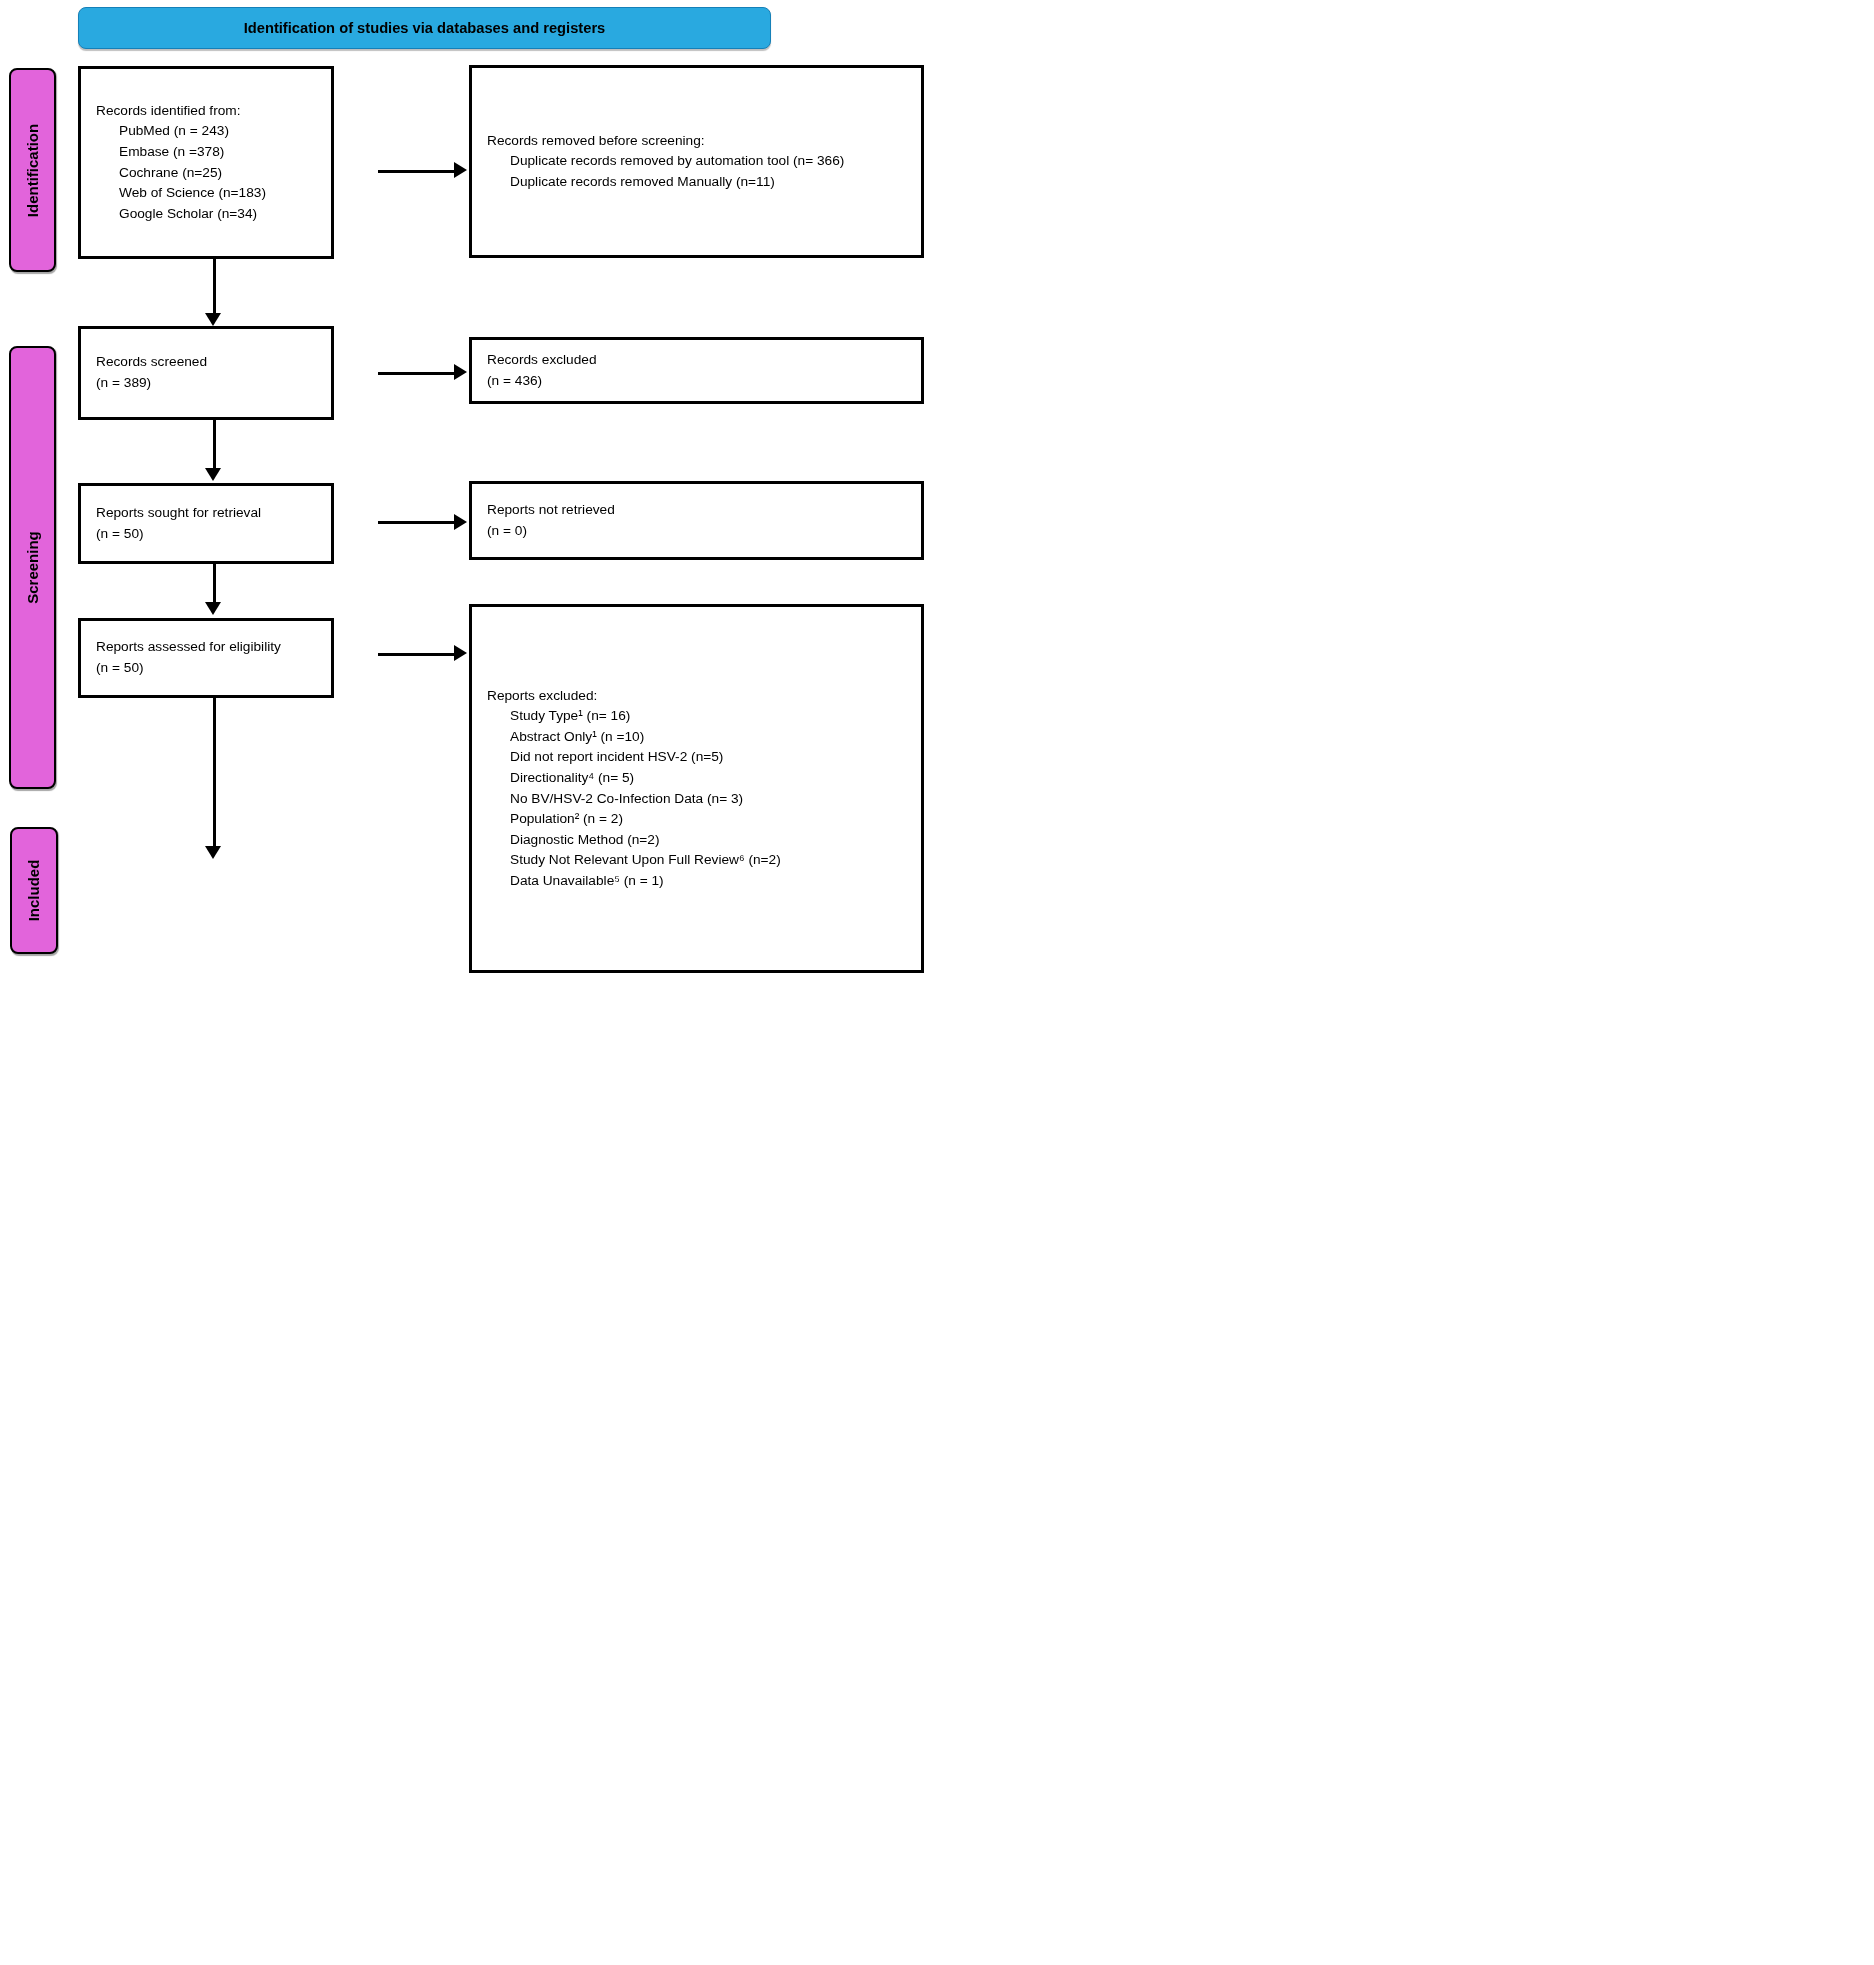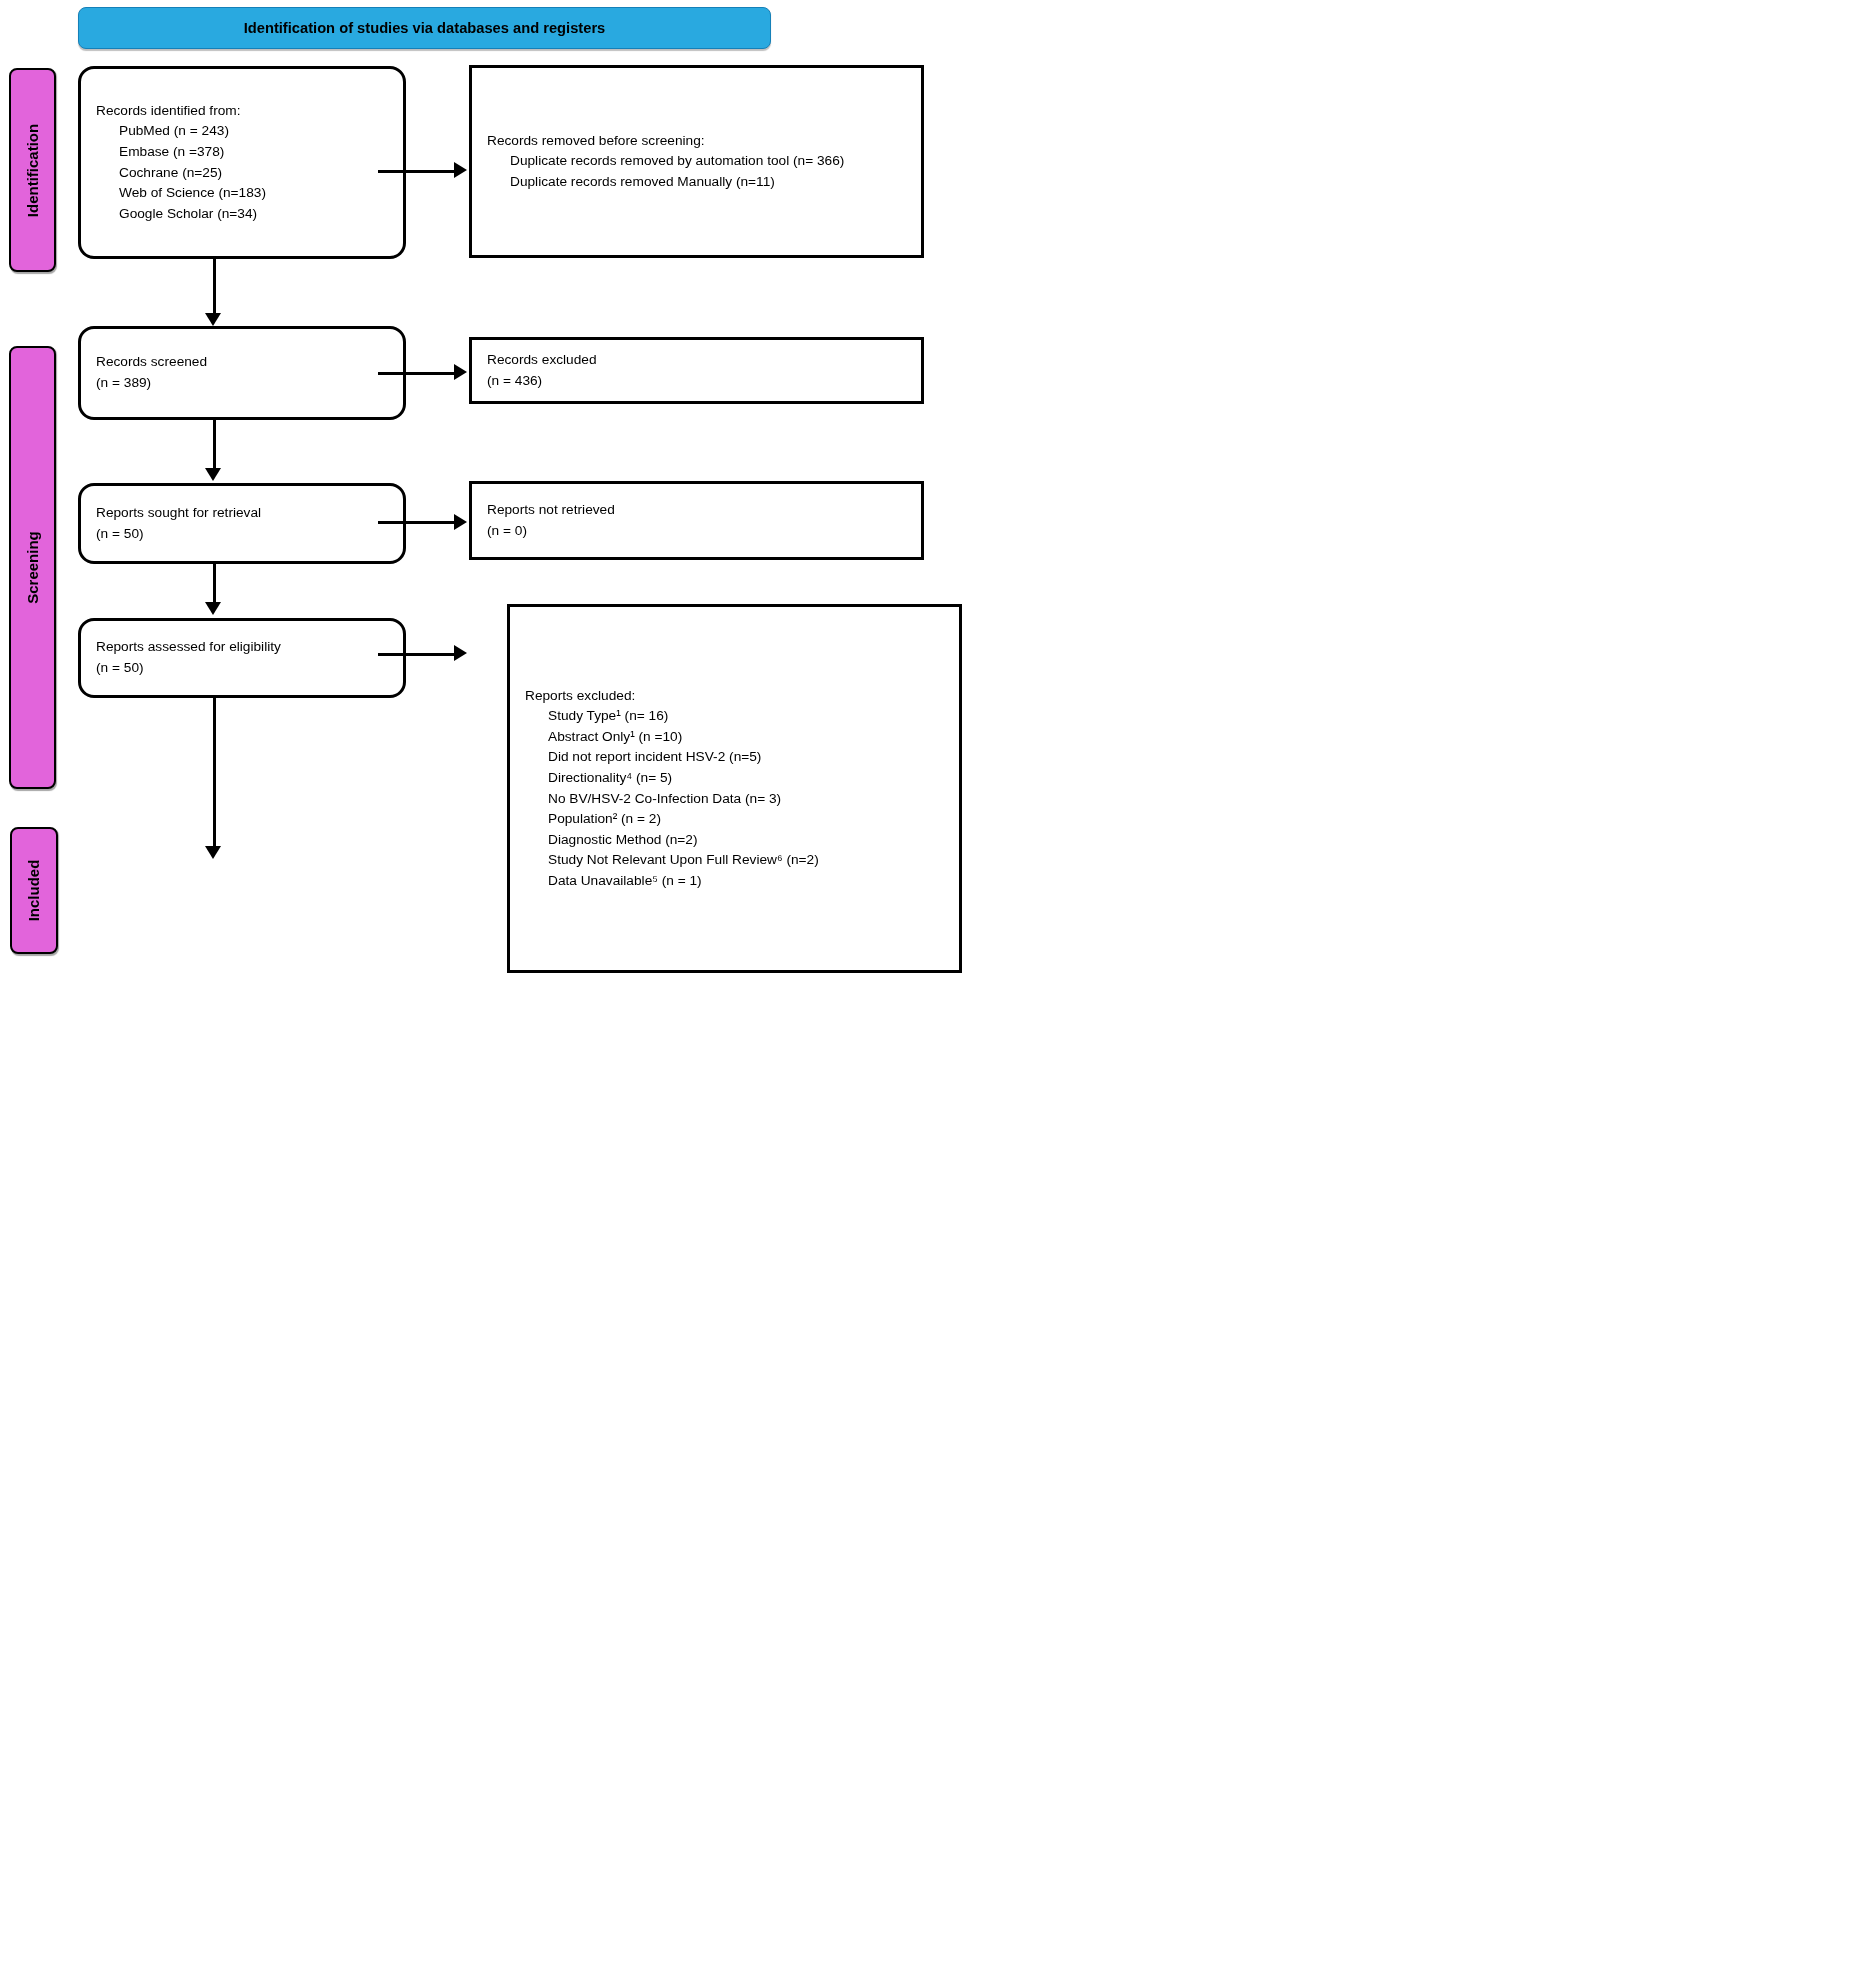--- a/index.html
+++ b/index.html
@@ -44,30 +44,30 @@
   .flowbox{
     position:absolute;
     background:#fff;
     border:3px solid #000;
     box-sizing:border-box;
     display:flex;flex-direction:column;justify-content:center;
     font-size:13.7px;line-height:1.5;
     padding:5px 8px 5px 15px;
   }
   .flowbox .indent{padding-left:23px;}
-  .col-left{left:78px;width:328px;border-radius:16px;}
+  .col-left{left:78px;width:256px;}
   .col-right{left:469px;width:455px;}
   .b-identified{top:66px;height:193px;}
   .b-removed{top:65px;height:193px;}
   .b-screened{top:326px;height:94px;}
   .b-excluded-records{top:337px;height:67px;}
   .b-sought{top:483px;height:81px;}
   .b-not-retrieved{top:481px;height:79px;}
   .b-assessed{top:618px;height:80px;}
-  .b-excluded-reports{top:604px;height:369px;margin-left:38px;}
+  .b-excluded-reports{top:604px;height:369px;}
   .b-included{top:863px;height:79px;}
   .hline{position:absolute;height:2.5px;background:#000;}
   .vline{position:absolute;width:2.5px;background:#000;}
   .head-right{
     position:absolute;width:0;height:0;
     border-left:13px solid #000;
     border-top:8.6px solid transparent;
     border-bottom:8.6px solid transparent;
   }
   .head-down{

